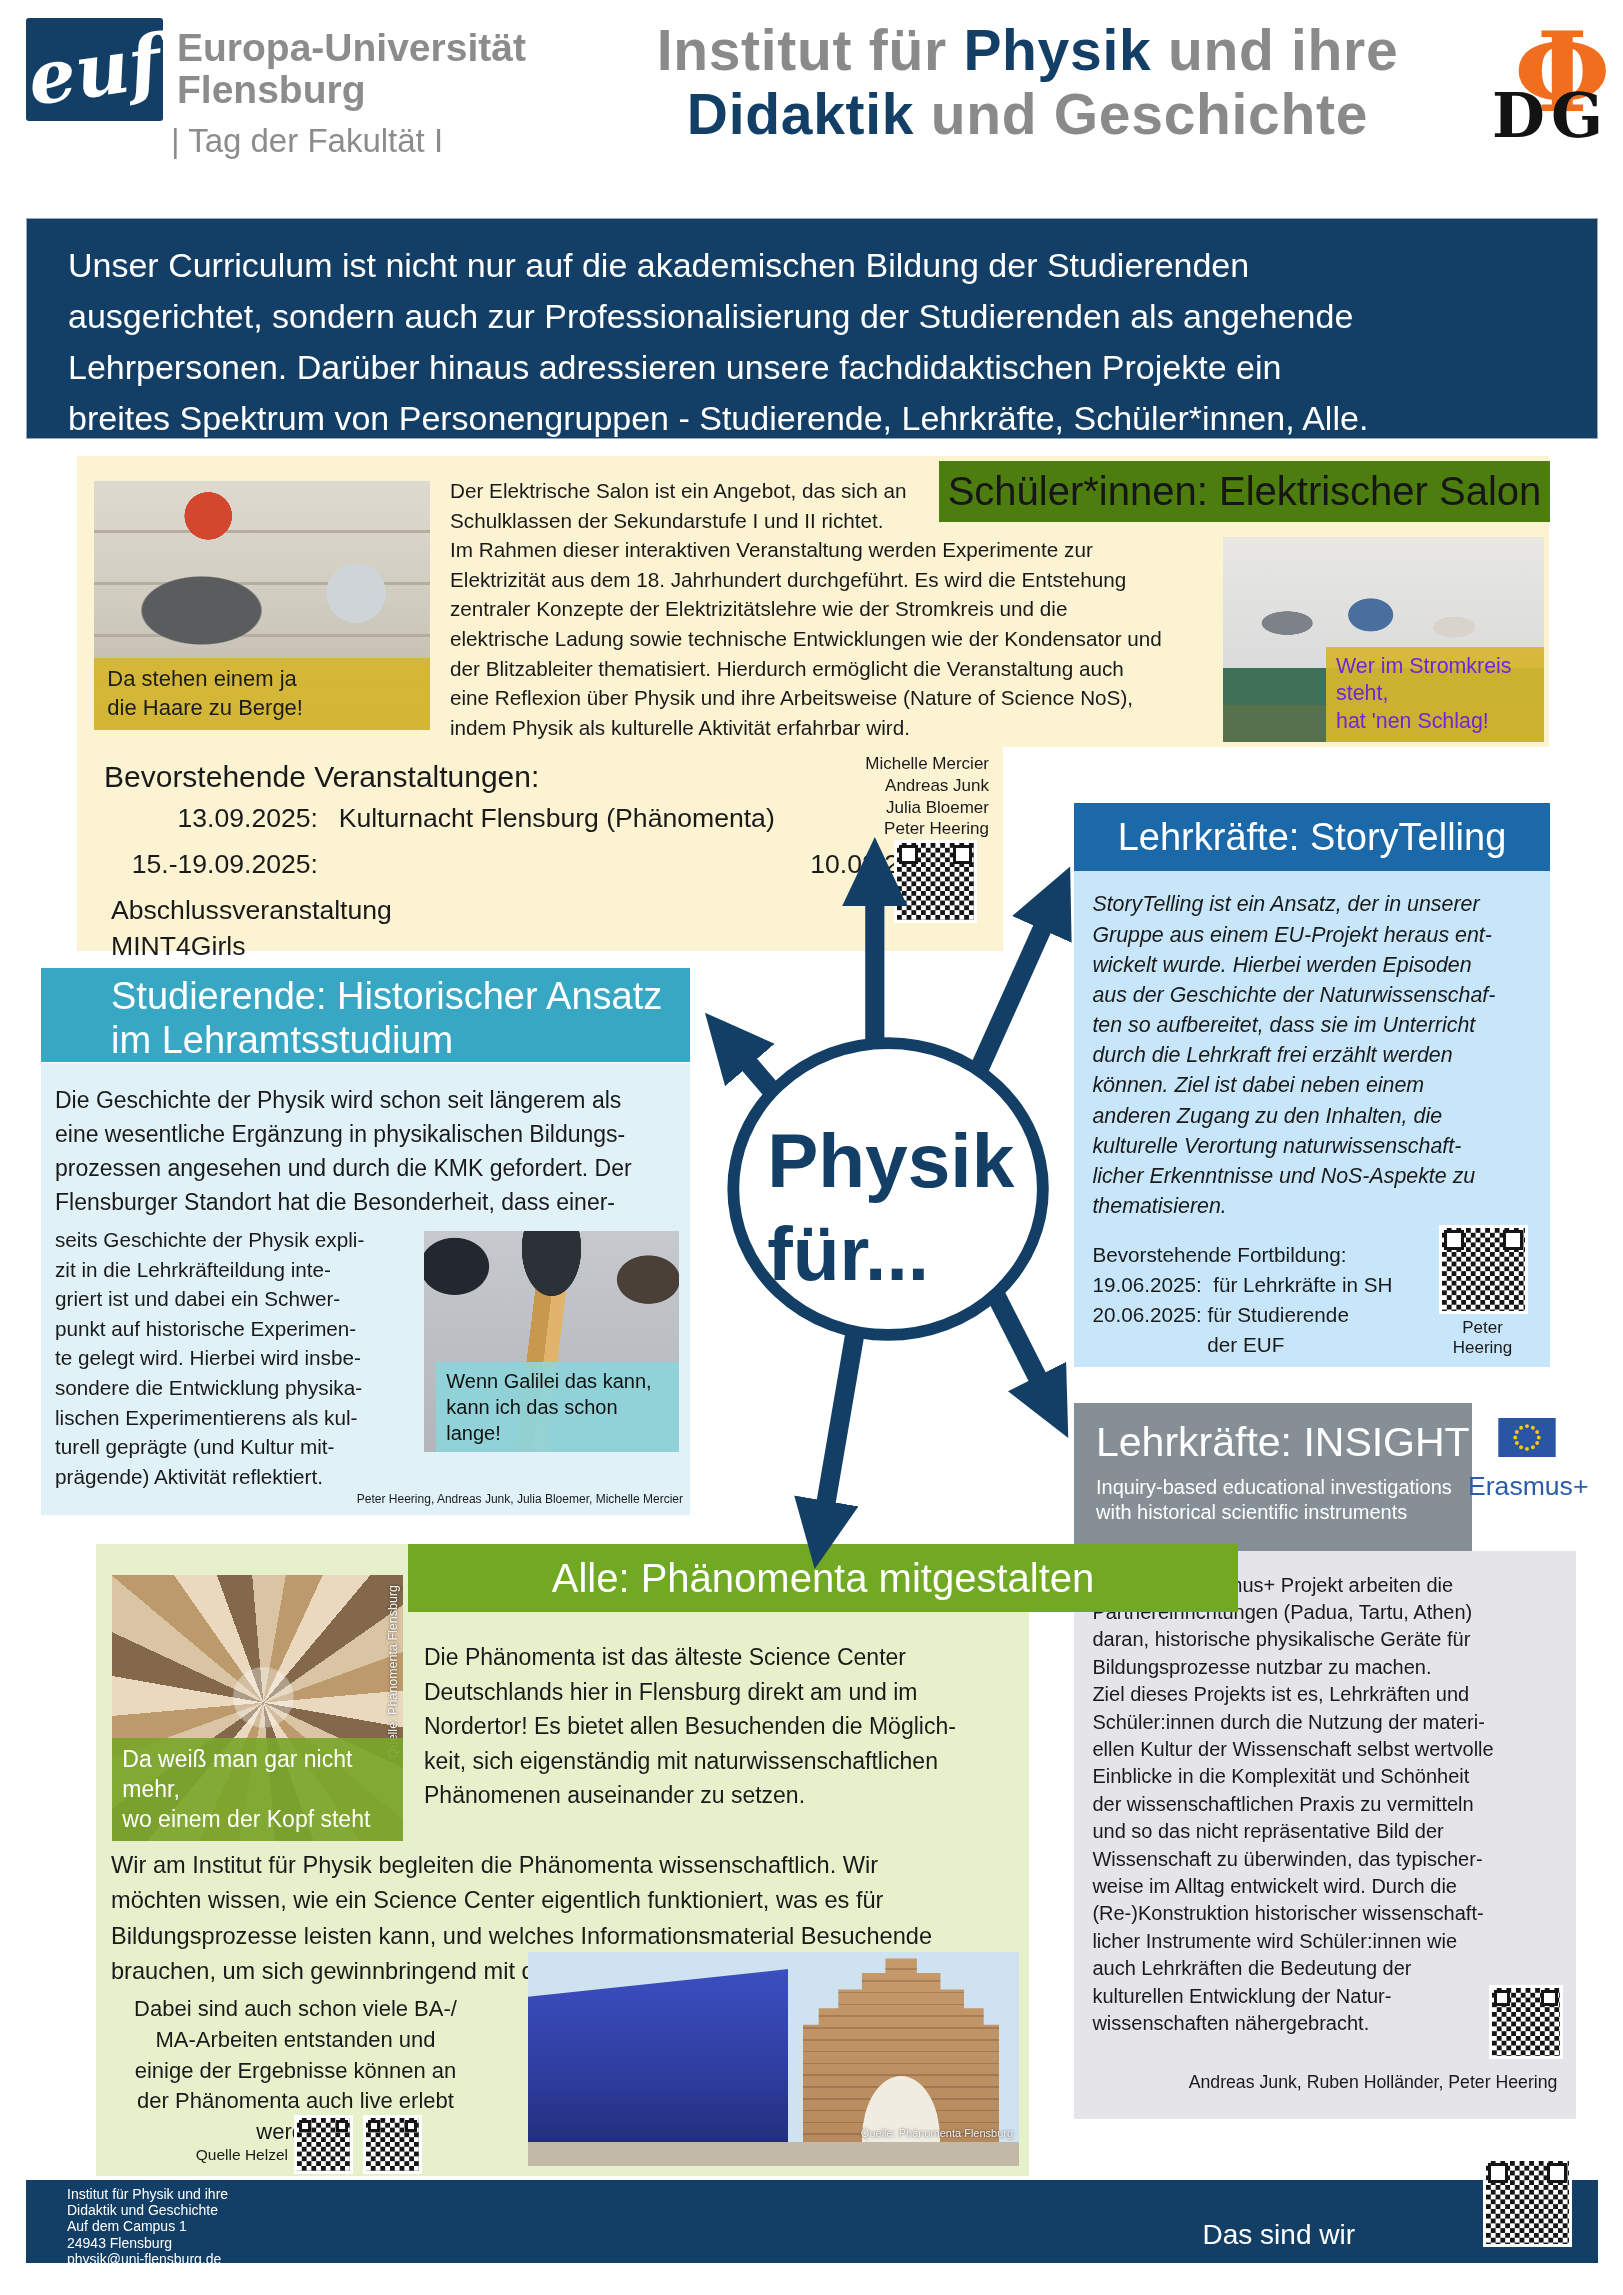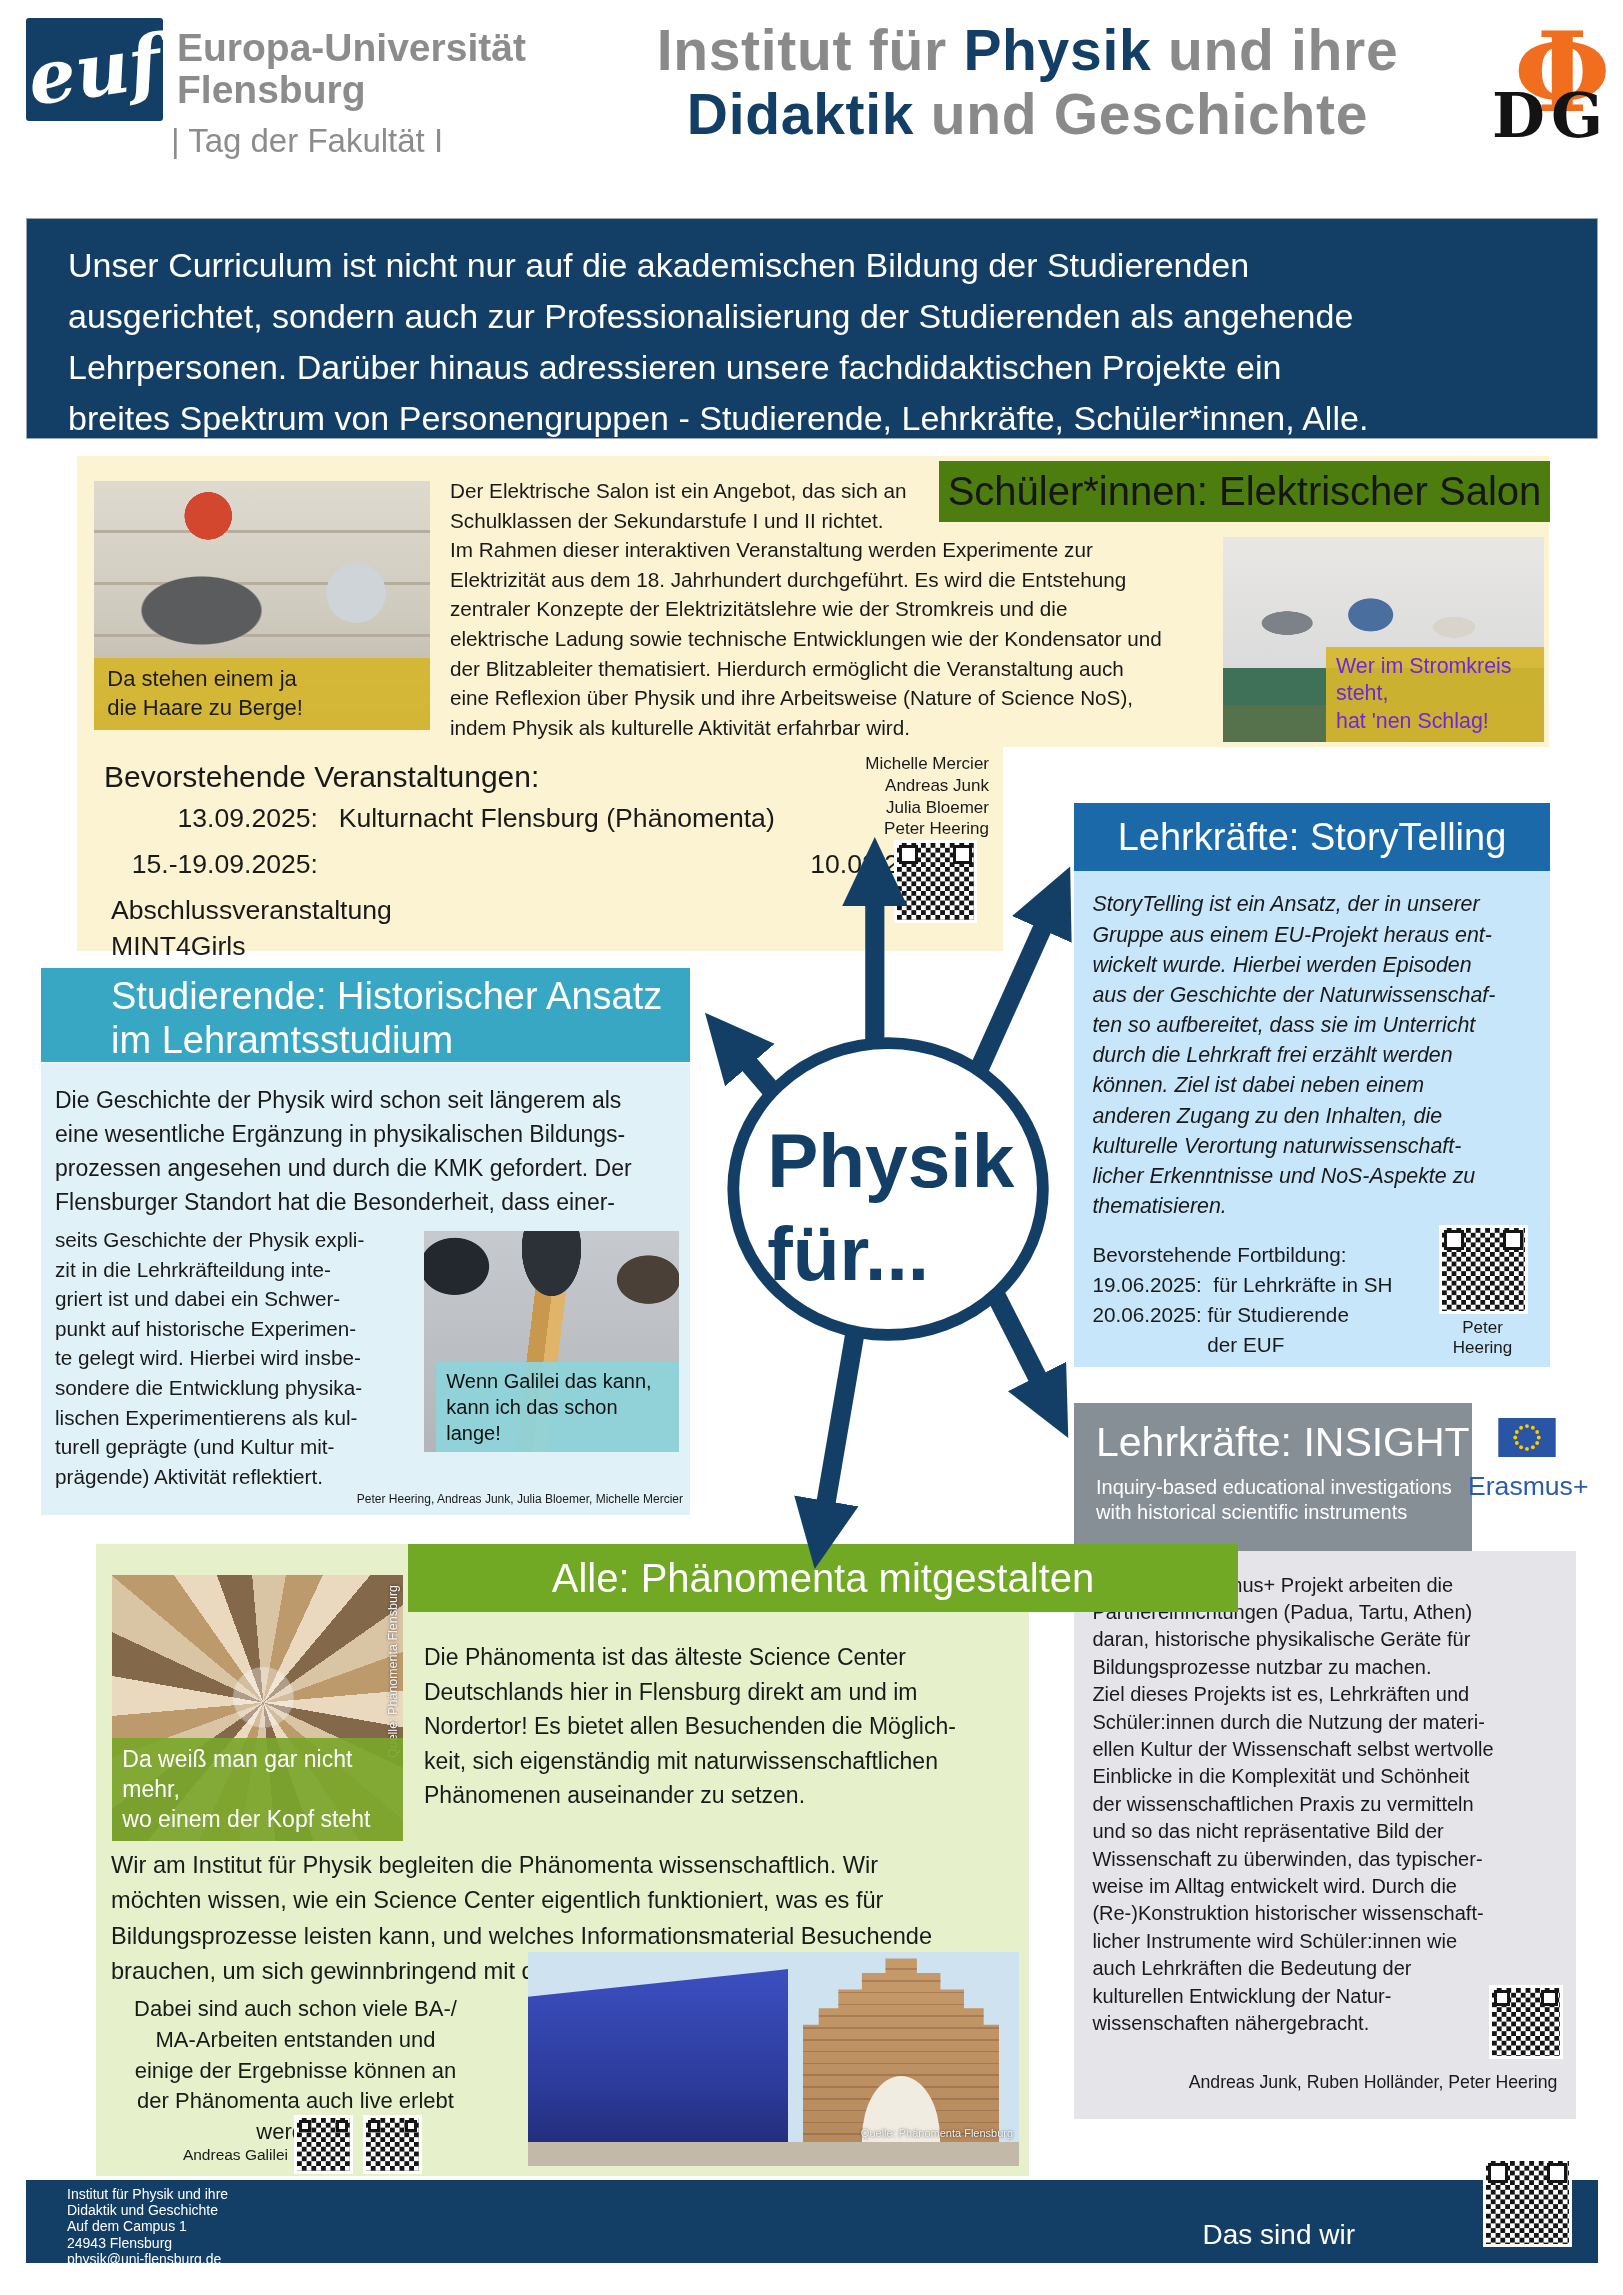--- a/index.html
+++ b/index.html
@@ -298,21 +298,21 @@
 möchten wissen, wie ein Science Center eigentlich funktioniert, was es für
 Bildungsprozesse leisten kann, und welches Informationsmaterial Besuchende
 brauchen, um sich gewinnbringend mit den Exponaten befassen zu können.</p>
   <p class="abs gr-p3 pre" style="margin:0;text-align:center;">Dabei sind auch schon viele BA-/
 MA-Arbeiten entstanden und
 einige der Ergebnisse können an
 der Phänomenta auch live erlebt
 werden.</p>
   <div class="qr gr-qr1"></div>
   <div class="qr gr-qr2"></div>
-  <div class="abs gr-credit">Andreas Galilei</div>
+  <div class="abs gr-credit">Quelle Helzel</div>
   <div class="abs photo ph-build">
     <div class="bld-facade"></div>
     <div class="bld-gate"></div>
     <div class="bld-arch"></div>
     <div class="bld-ground"></div>
     <div class="bld-src">Quelle: Phänomenta Flensburg</div>
   </div>
 
   <div class="abs footer">
     <div class="f-addr pre">Institut für Physik und ihre

